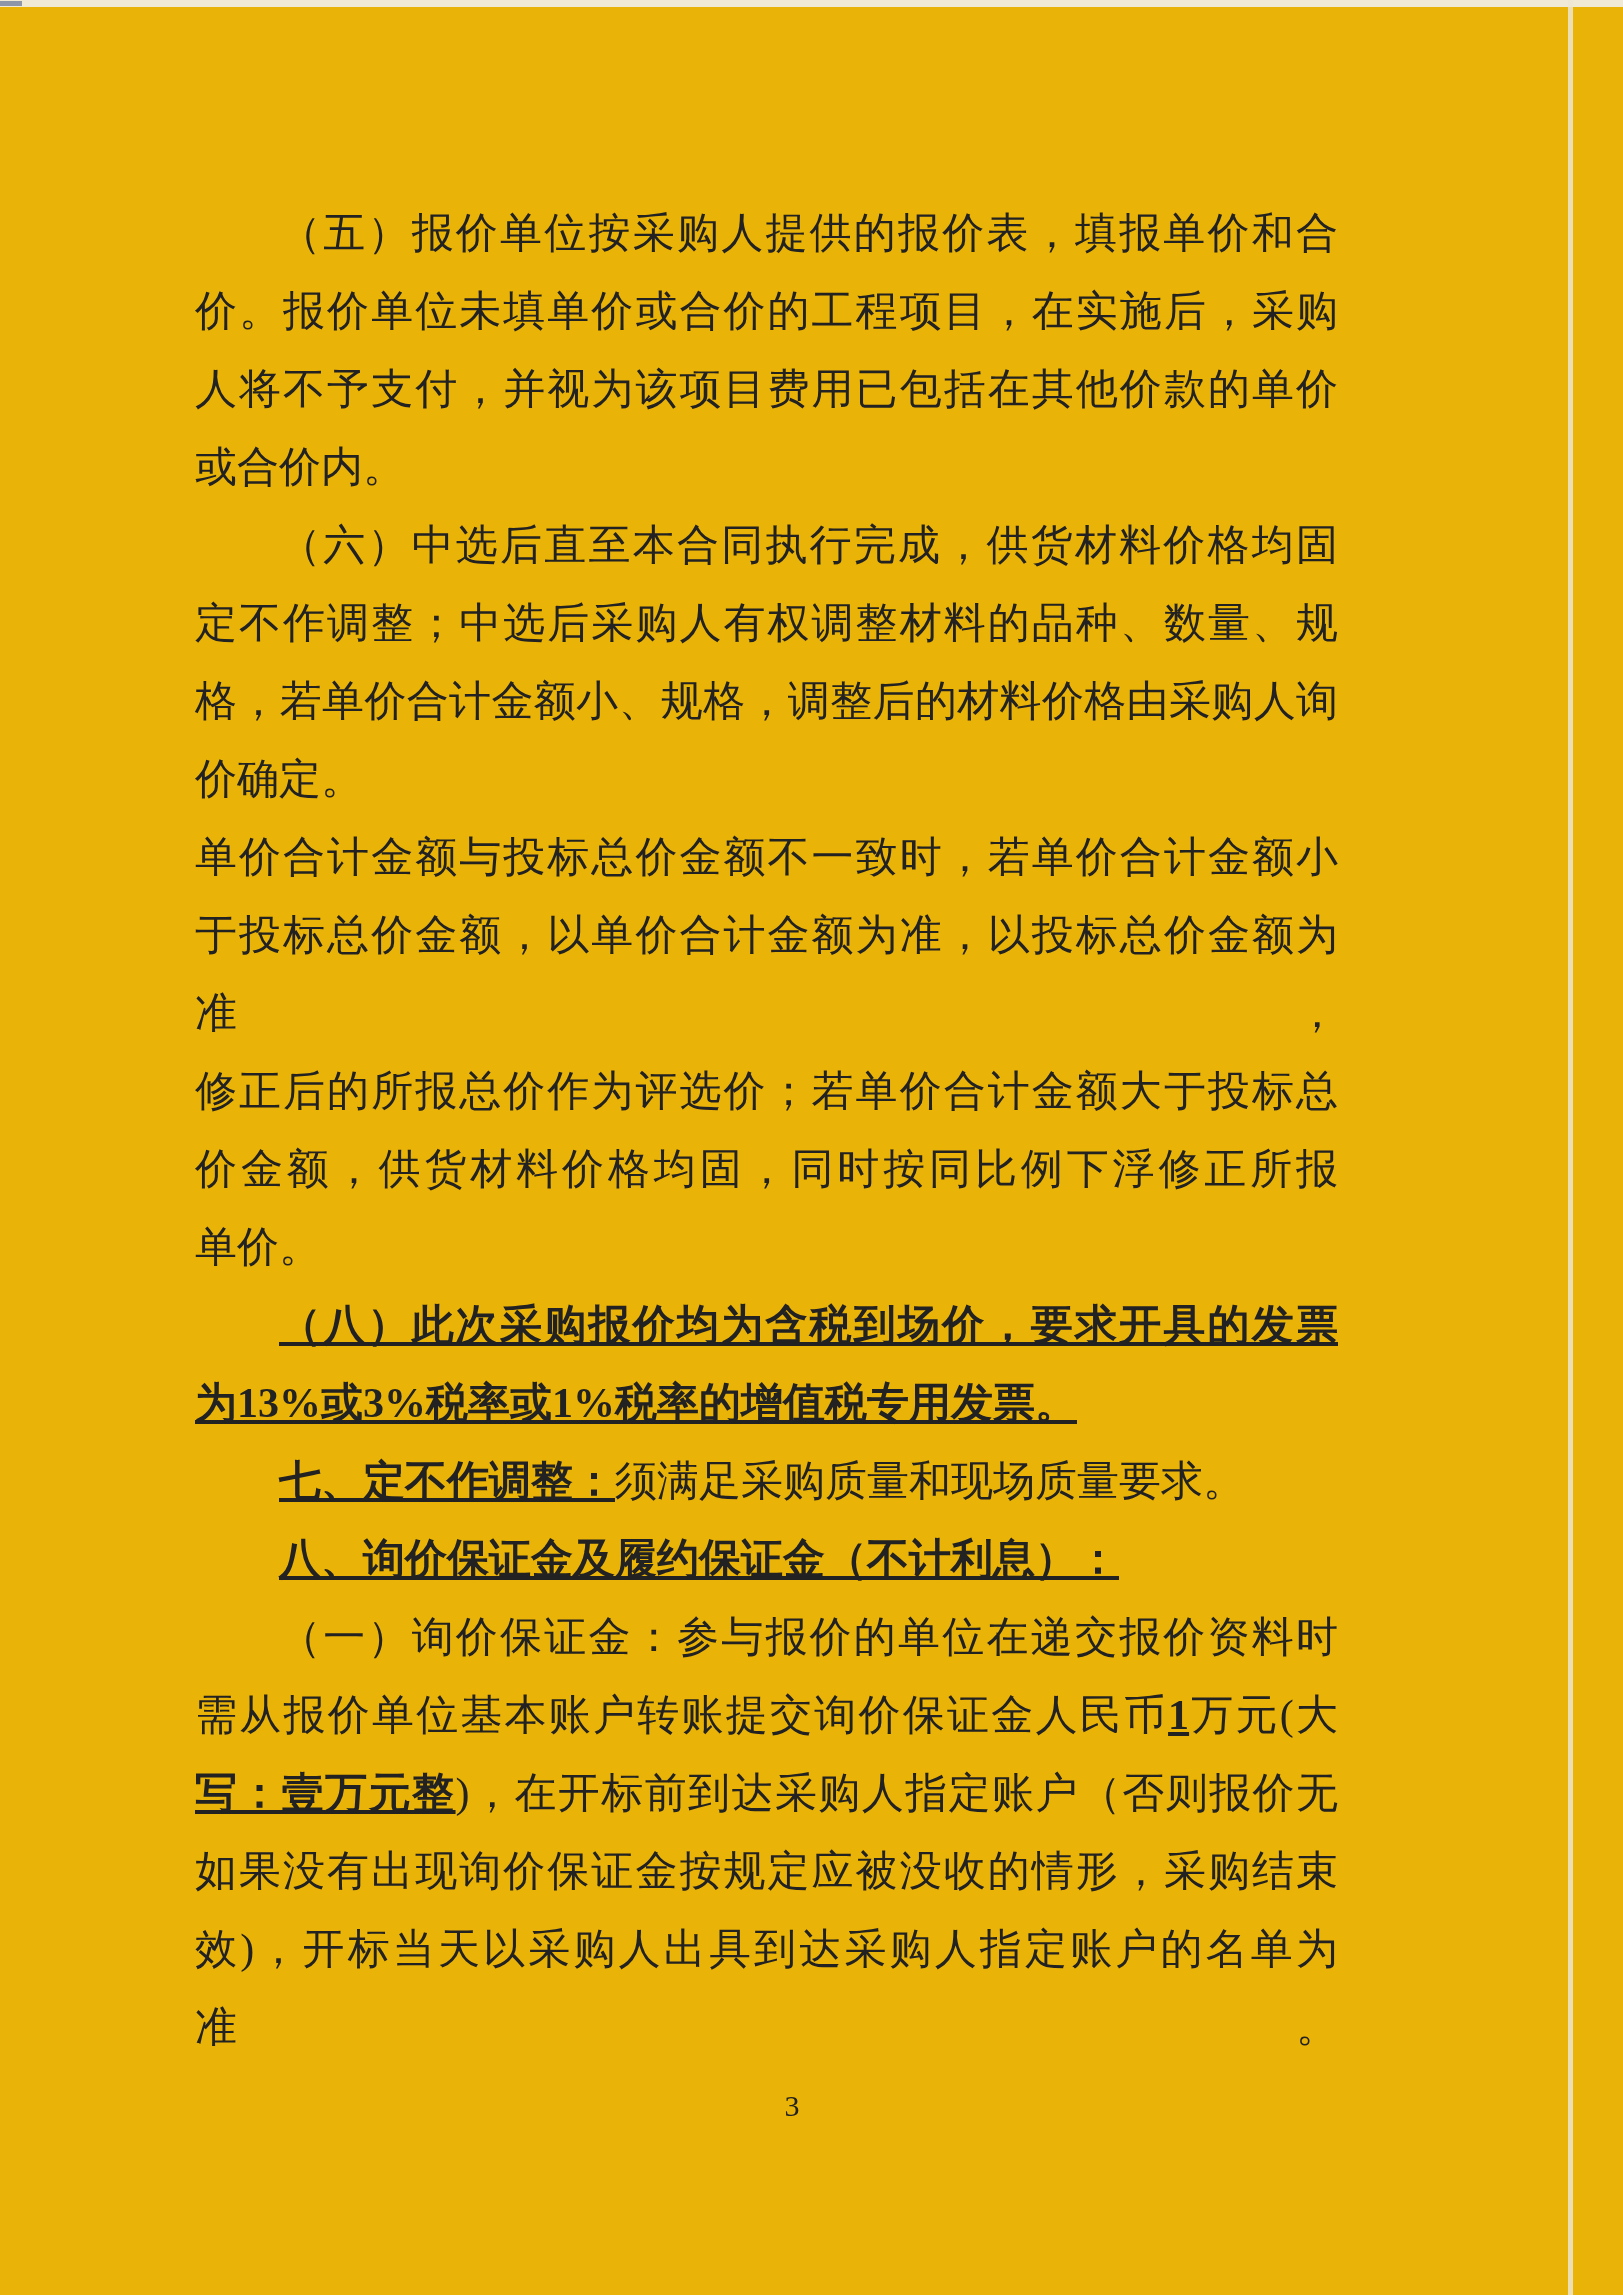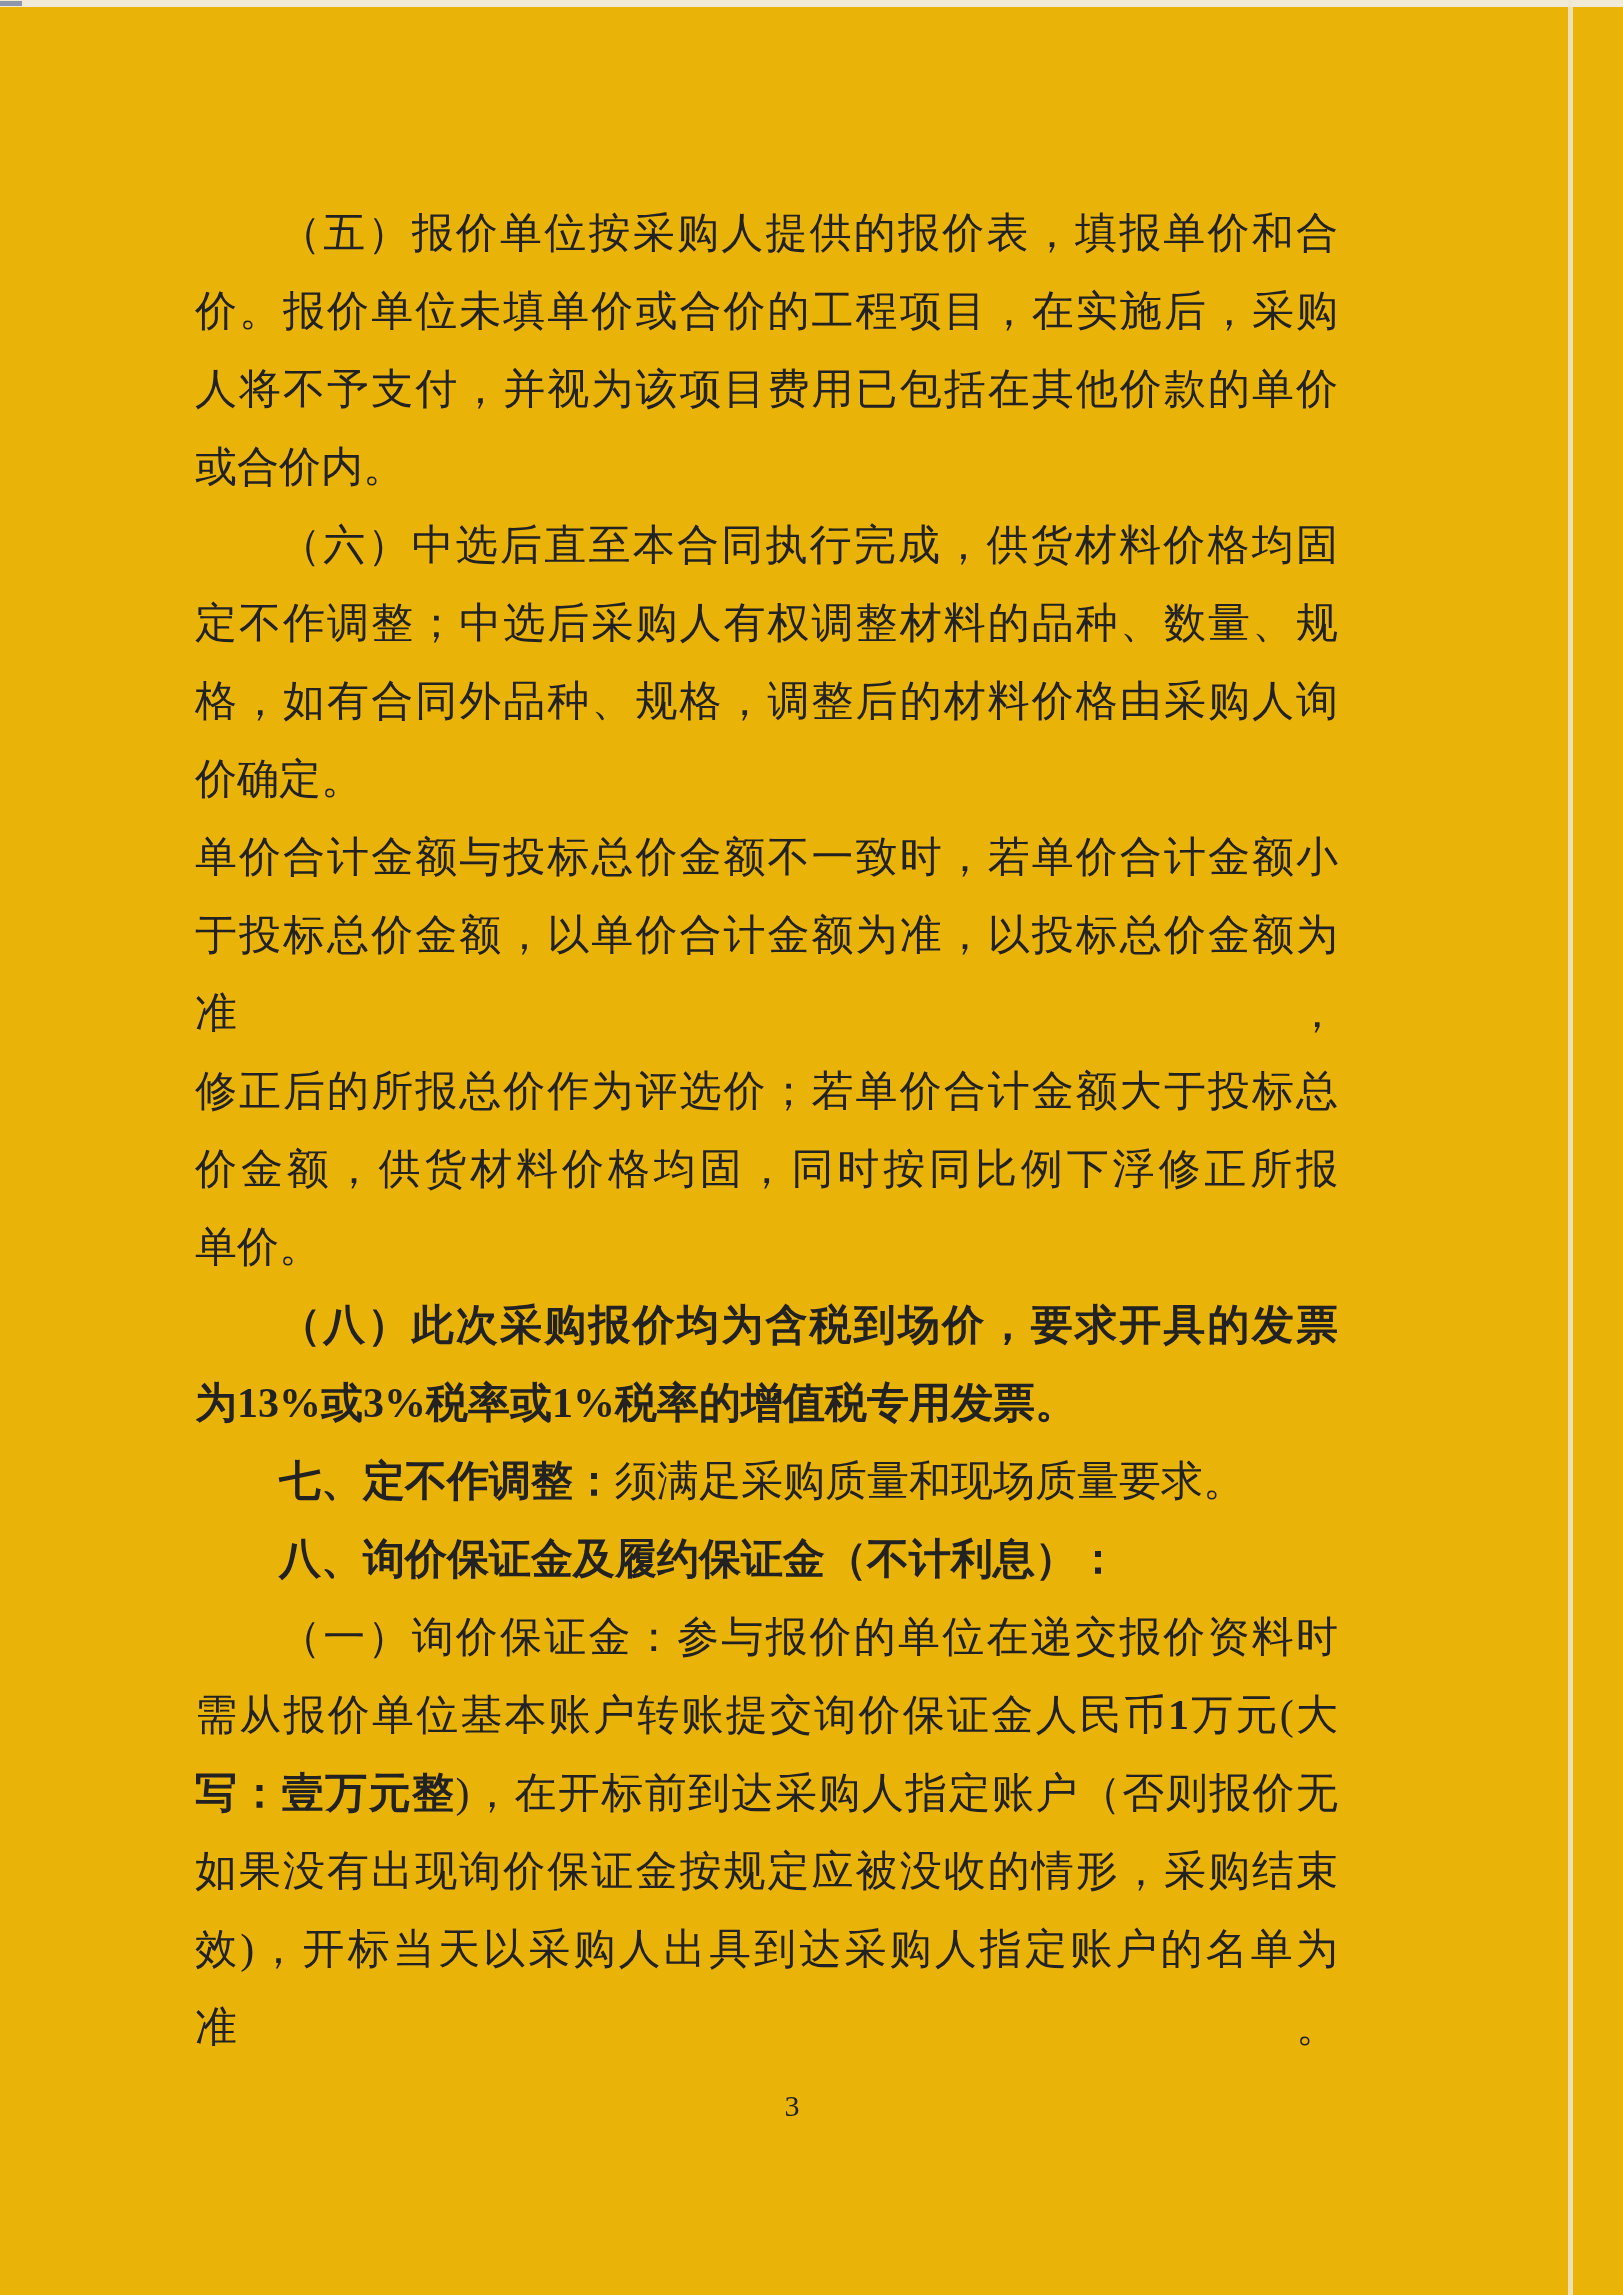--- a/index.html
+++ b/index.html
@@ -8,21 +8,21 @@
     overflow:hidden;
     font-family:"Liberation Serif","DejaVu Serif",serif;
   }
   .textblock{
     position:absolute;left:195px;top:194px;width:1143px;
     font-size:42px;line-height:78px;
   }
   .line{width:100%;}
   .ind{text-indent:2em;}
   .just{text-align:justify;text-align-last:justify;}
-  .b{font-weight:700;}
+  .b{font-weight:700;text-decoration:underline;}
   .h{font-family:"Liberation Sans","DejaVu Sans",sans-serif;}
   .pagenum{
     position:absolute;top:2089px;left:0;width:1623px;
     text-align:center;font-size:30px;line-height:34px;
     transform:translateX(-19.6px);
   }
   .art-top{position:absolute;left:0;top:0;width:1623px;height:6.5px;}
   .art-corner{position:absolute;left:0;top:0.7px;width:22px;height:5.2px;}
   .art-edge{position:absolute;left:1568px;top:0;width:4.6px;height:2295px;opacity:.85;}
 </style>
@@ -34,21 +34,21 @@
   <div class="art-corner" style="background: rgb(141, 151, 169);"></div>
   <div class="art-edge" style="background: rgb(236, 230, 210);"></div>
 
   <div class="textblock">
       <div class="line ind just"><span class="">（五）报价单位按采购人提供的报价表，填报单价和合</span></div>
       <div class="line just"><span class="">价。报价单位未填单价或合价的工程项目，在实施后，采购</span></div>
       <div class="line just"><span class="">人将不予支付，并视为该项目费用已包括在其他价款的单价</span></div>
       <div class="line"><span class="">或合价内。</span></div>
       <div class="line ind just"><span class="">（六）中选后直至本合同执行完成，供货材料价格均固</span></div>
       <div class="line just"><span class="">定不作调整；中选后采购人有权调整材料的品种、数量、规</span></div>
-      <div class="line just"><span class="">格，如有合同外品种、规格，调整后的材料价格由采购人询</span></div>
+      <div class="line just"><span class="">格，若单价合计金额小、规格，调整后的材料价格由采购人询</span></div>
       <div class="line"><span class="">价确定。</span></div>
       <div class="line just"><span class="">单价合计金额与投标总价金额不一致时，若单价合计金额小</span></div>
       <div class="line just"><span class="">于投标总价金额，以单价合计金额为准，以投标总价金额为准，</span></div>
       <div class="line just"><span class="">修正后的所报总价作为评选价；若单价合计金额大于投标总</span></div>
       <div class="line just"><span class="">价金额，供货材料价格均固，同时按同比例下浮修正所报</span></div>
       <div class="line"><span class="">单价。</span></div>
       <div class="line ind just"><span class="b ">（八）此次采购报价均为含税到场价，要求开具的发票</span></div>
       <div class="line"><span class="b ">为13%或3%税率或1%税率的增值税专用发票。</span></div>
       <div class="line ind"><span class="b h">七、定不作调整：</span><span class="">须满足采购质量和现场质量要求。</span></div>
       <div class="line ind"><span class="b h">八、询价保证金及履约保证金（不计利息）：</span></div>

